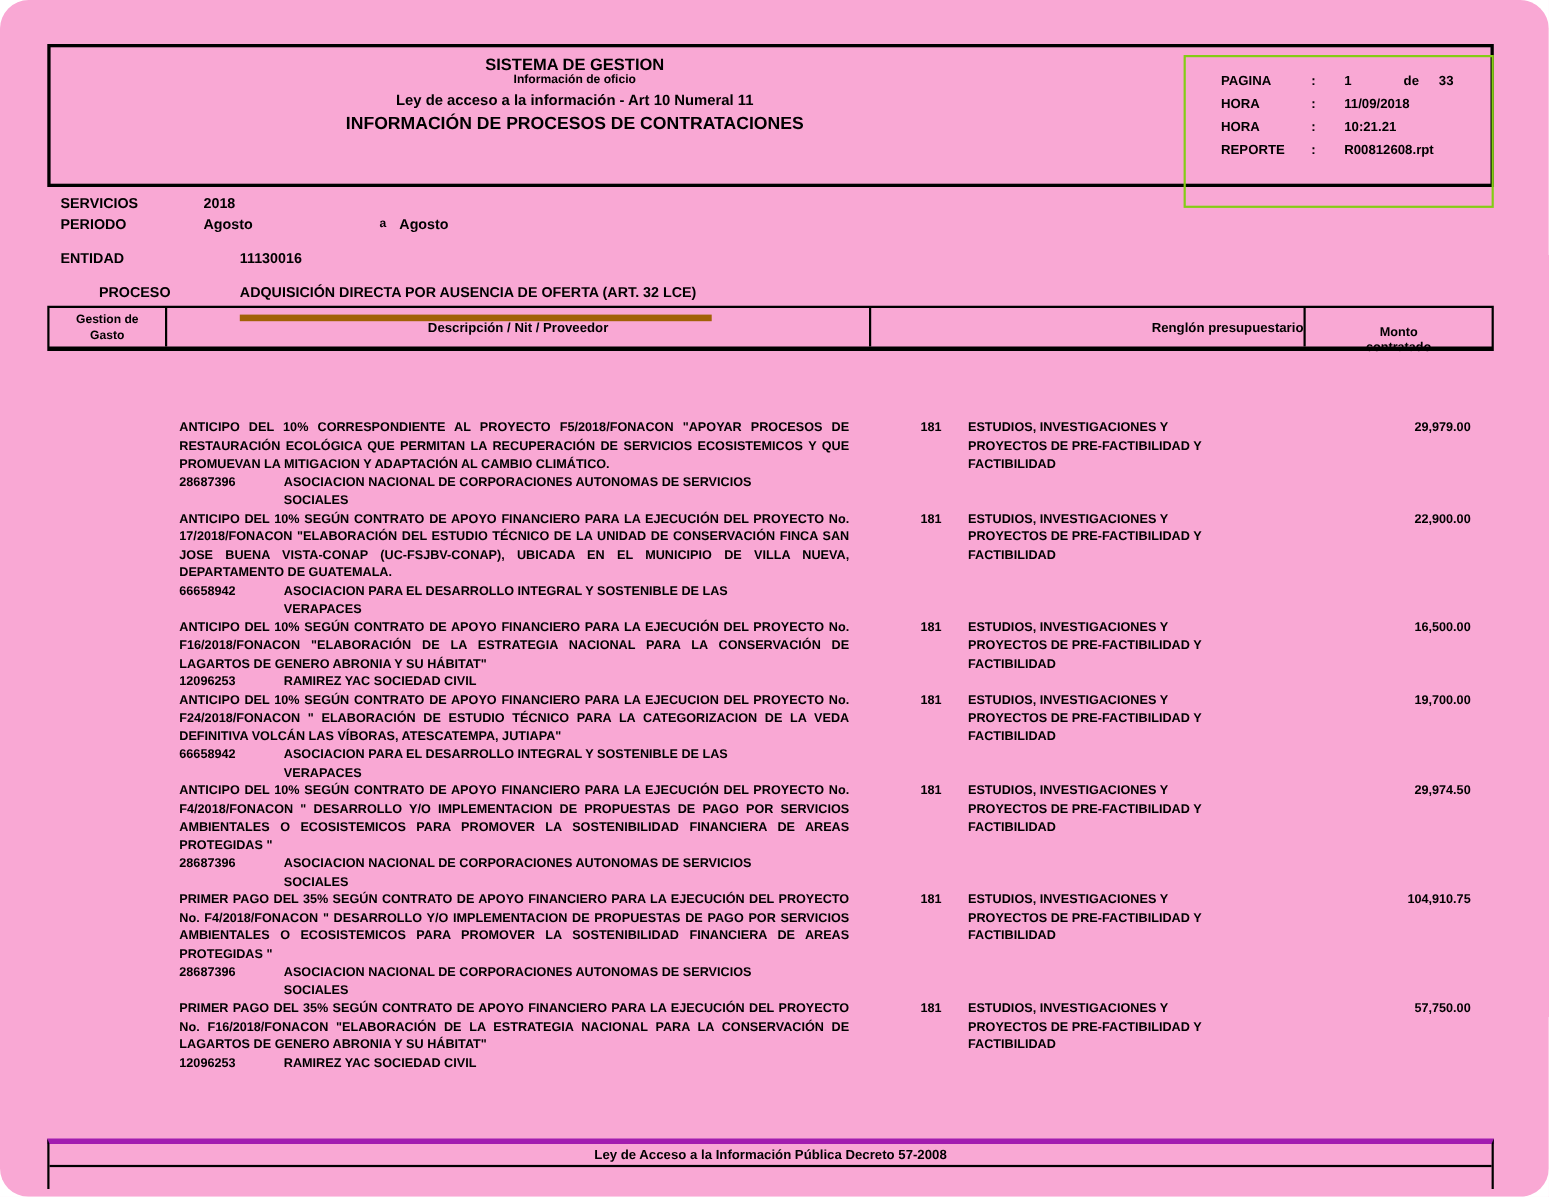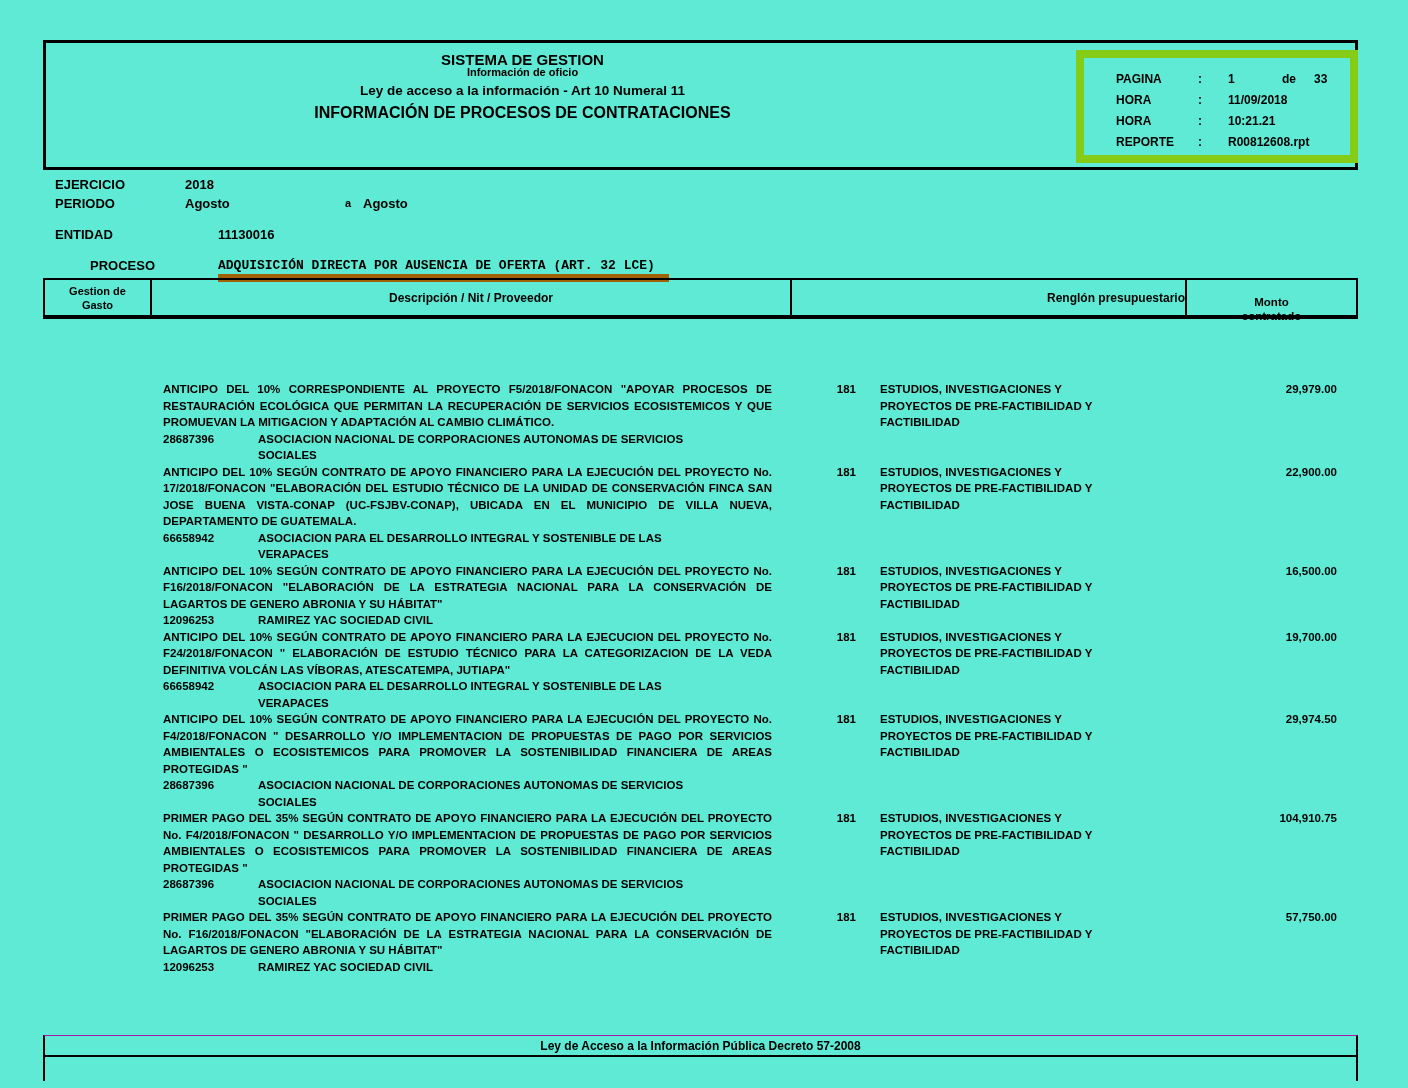--- a/index.html
+++ b/index.html
@@ -1,47 +1,47 @@
 <!DOCTYPE html>
 <html><head>
 <meta charset="utf-8">
 <style>
   html,body{margin:0;padding:0;background:#fff;}
-  .page{position:relative;width:1408px;height:1088px;background:#5eead4;color:#000;
-        font-family:"Liberation Sans",sans-serif;font-weight:bold;overflow:hidden;}
+  .page{position:relative;width:1408px;height:1088px;background:#f9a8d4;color:#000;
+        font-family:"Liberation Sans",sans-serif;font-weight:bold;overflow:hidden;border-radius:26px;}
 
   
   .header-box{position:absolute;left:43px;top:40px;width:1315px;height:130px;
               border:3px solid #000;box-sizing:border-box;}
   .header-titles{position:absolute;left:55px;top:52px;width:935px;text-align:center;line-height:1;}
   .ht1{font-size:15px;}
   .ht2{font-size:11px;margin-top:0;}
   .ht3{font-size:13.5px;margin-top:6px;}
   .ht4{font-size:16px;margin-top:7px;}
 
-  .info-box{position:absolute;left:1076px;top:50px;width:282px;height:113px;
-            border:8px solid #84cc16;box-sizing:border-box;padding:11px 0 0 32px;font-size:12px;}
+  .info-box{position:absolute;left:1076px;top:50px;width:282px;height:139px;
+            border:2px solid #84cc16;box-sizing:border-box;padding:11px 0 0 32px;font-size:12px;}
   .info-row{display:flex;line-height:21px;}
   .info-label{width:82px;}
   .info-colon{width:30px;}
   .pg-val{width:54px;}
   .pg-de{width:32px;}
 
   
   .meta{position:absolute;left:55px;top:175px;font-size:13px;line-height:19px;}
   .meta-row{display:flex;}
   .meta-label{width:130px;}
   .periodo-sep{font-size:11px;width:18px;margin-left:80px;}
   .periodo-to{}
   .periodo-from{width:80px;}
   .entidad{position:absolute;left:55px;top:227px;font-size:13px;display:flex;}
   .entidad-label{width:163px;}
   .proceso{position:absolute;left:90px;top:258px;font-size:13px;display:flex;}
   .proceso-label{width:128px;}
-  .proceso-value{border-bottom:8px solid #a16207;padding-right:14px;padding-bottom:1px;font-family:Liberation Mono, monospace;}
+  .proceso-value{border-bottom:6px solid #a16207;padding-right:14px;padding-bottom:13px;}
 
   
   .table{position:absolute;left:43px;top:278px;width:1315px;}
   .thead{display:flex;border:2px solid #000;border-bottom:4px solid #000;
          box-sizing:border-box;height:41px;text-align:center;font-size:12px;}
   .th{box-sizing:border-box;display:flex;flex-direction:column;justify-content:center;
       border-right:2px solid #000;line-height:14px;}
   .th:last-child{border-right:none;}
   .th-gestion{width:107px;font-size:11px;}
   .th-desc{width:640px;}
@@ -56,21 +56,21 @@
   .nit-line{display:flex;}
   .nit{width:82px;flex:none;margin-right:13px;}
   .prov{width:460px;}
   .c-renglon{width:395px;flex:none;display:flex;}
   .ren-code{width:66px;flex:none;text-align:right;}
   .ren-text{margin-left:24px;width:228px;}
   .c-monto{width:173px;flex:none;text-align:right;box-sizing:border-box;padding-right:21px;}
 
   
   .footer{position:absolute;left:43px;top:1035px;width:1315px;height:46px;
-          border:2px solid #000;border-top:1px solid #a21caf;border-bottom:none;box-sizing:border-box;}
+          border:2px solid #000;border-top:5px solid #a21caf;border-bottom:none;box-sizing:border-box;}
   .footer-text{text-align:center;font-size:12px;padding:3px 0 2px 0;border-bottom:2px solid #000;}
 </style>
 </head>
 <body>
 
 <div class="page">
 
   <div class="header-box"></div>
   <div class="header-titles">
     <div class="ht1">SISTEMA DE GESTION</div>
@@ -99,21 +99,21 @@
     </div>
     <div class="info-row">
       <span class="info-label">REPORTE</span>
       <span class="info-colon">:</span>
       <span>R00812608.rpt</span>
     </div>
   </div>
 
   <div class="meta">
     <div class="meta-row">
-      <span class="meta-label">EJERCICIO</span>
+      <span class="meta-label">SERVICIOS</span>
       <span>2018</span>
     </div>
     <div class="meta-row">
       <span class="meta-label">PERIODO</span>
       <span class="periodo-from">Agosto</span>
       <span class="periodo-sep">a</span>
       <span class="periodo-to">Agosto</span>
     </div>
   </div>
 

